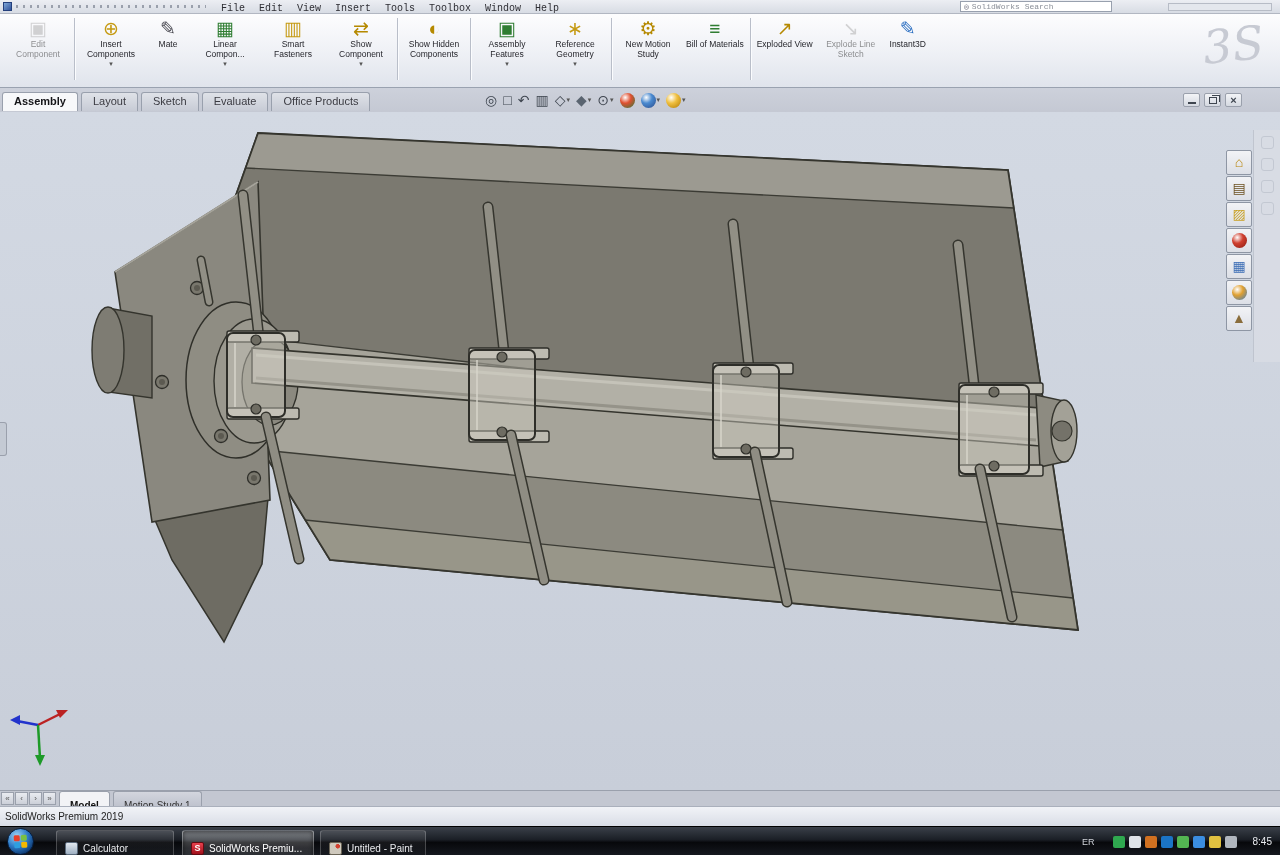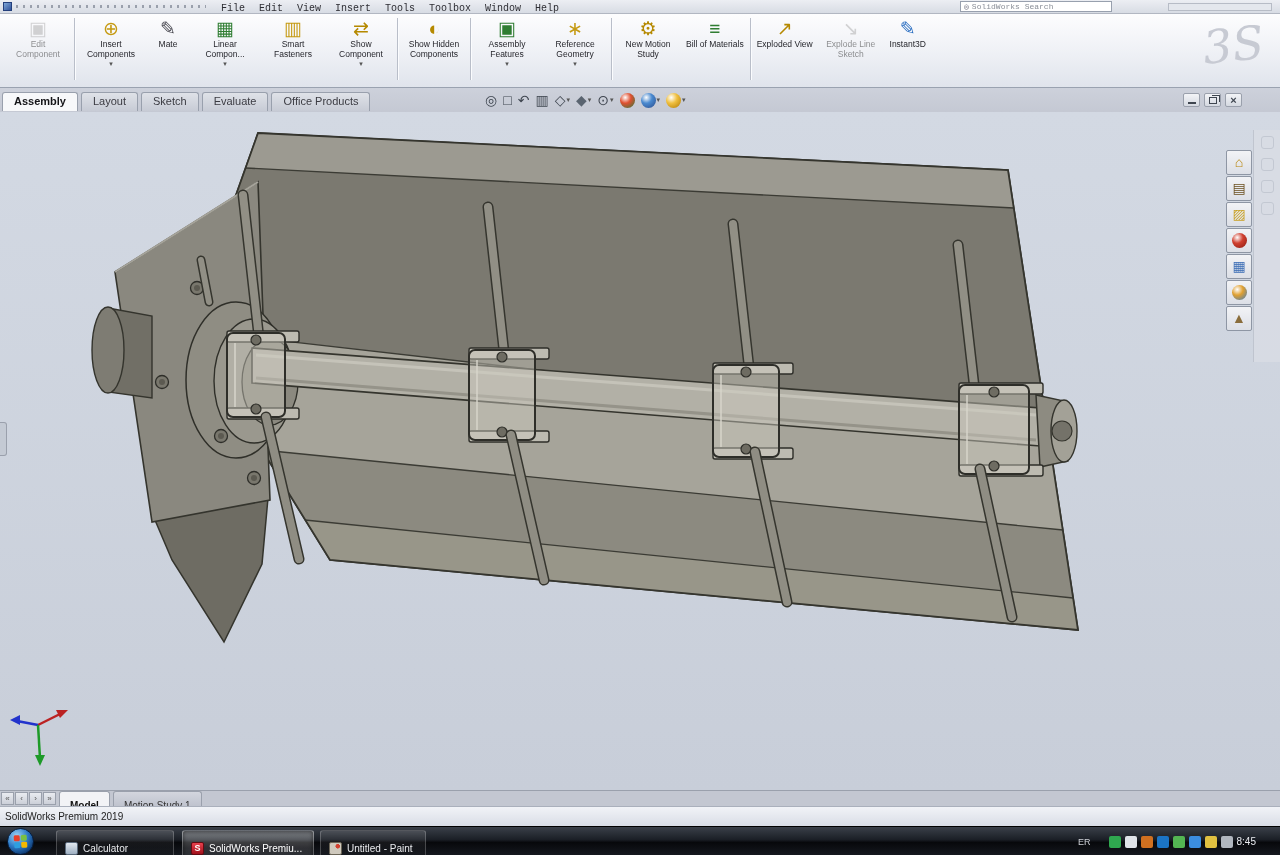--- a/index.html
+++ b/index.html
@@ -113,24 +113,24 @@
     padding:0 8px; border:1px solid rgba(255,255,255,.22); border-radius:3px; color:#e9eaed; font-size:10px;
     background:linear-gradient(rgba(255,255,255,.13),rgba(255,255,255,.03) 50%,rgba(0,0,0,.25));
     white-space:nowrap; overflow:hidden; }
   .task-btn.active { background:linear-gradient(rgba(255,255,255,.38),rgba(255,255,255,.14) 50%,rgba(255,255,255,.06));
     box-shadow:inset 0 1px 4px rgba(0,0,0,.55); color:#fff; }
   .app-ic { width:13px; height:13px; border-radius:2px; flex:none; display:flex; align-items:center;
     justify-content:center; font-size:9px; font-weight:bold; }
   .calculator-ic { background:linear-gradient(#e2e8ef,#9fb0c2); border:1px solid #5a6a7c; }
   .solidworks-ic { background:linear-gradient(#e8414d,#a1111c); border:1px solid #660a12; color:#fff; }
   .paint-ic { background:radial-gradient(circle at 70% 30%, #d04030 0 2px, transparent 2.5px), #cfc9bd; border:1px solid #6a6456; }
-  .tray { position:absolute; right:0; top:0; height:29px; display:flex; align-items:center; padding-right:24px; }
+  .tray { position:absolute; right:0; top:0; height:29px; display:flex; align-items:center; padding-right:8px; }
   .lang { color:#cfd2d8; font-size:9px; margin-right:14px; }
   .tray-ic { width:12px; height:12px; border-radius:2px; margin-left:4px; }
-  .clock { color:#e9ebef; font-size:10px; margin-left:4px; }
+  .clock { color:#e9ebef; font-size:10px; margin-left:16px; }
 </style>
 </head>
 <body>
 
 <div id="app">
 
   <div class="menubar">
     <span class="app-ic-sq"></span>
     <span class="menu-deco"></span>
     <span><span class="menu-item">File</span><span class="menu-item">Edit</span><span class="menu-item">View</span><span class="menu-item">Insert</span><span class="menu-item">Tools</span><span class="menu-item">Toolbox</span><span class="menu-item">Window</span><span class="menu-item">Help</span></span>

